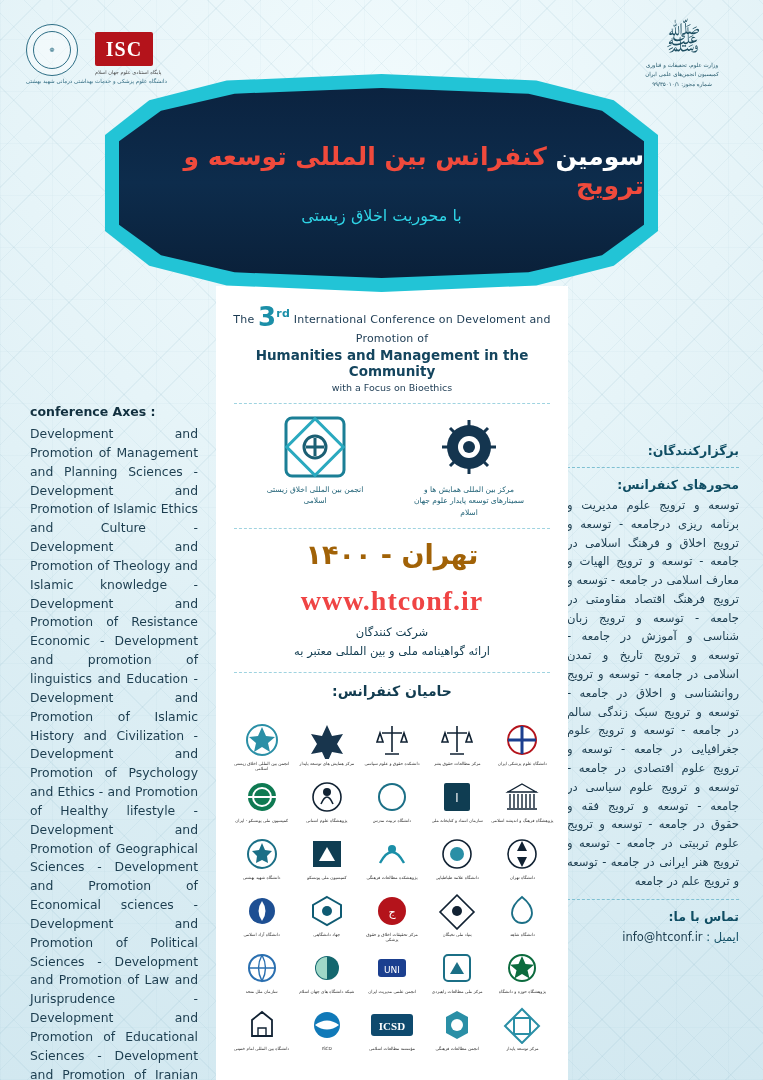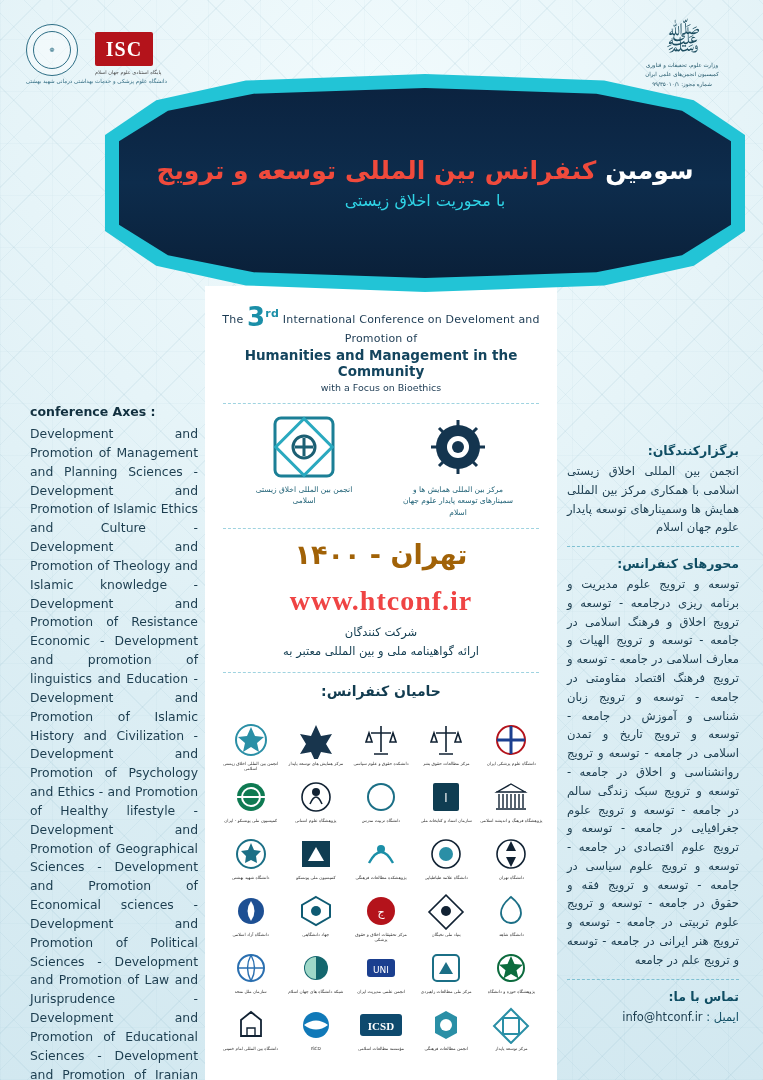--- a/index.html
+++ b/index.html
@@ -57,21 +57,21 @@
   }
   .isc-caption { font-size: 5px; color: #444; margin-top: 3px; direction: rtl; line-height: 1.2; }
   .emblem {
     width: 34px; height: 40px; margin: 0 auto;
     color: #1b4d60; font-size: 30px; line-height: 40px;
   }
   .right-caption { font-size: 5.5px; color: #1f5568; direction: rtl; line-height: 1.35; margin-top: 2px;}
 
   
   .banner-wrap {
-    position: absolute; top: 74px; left: 105px; width: 640px; height: 218px;
+    position: absolute; top: 74px; left: 105px; width: 553px; height: 218px;
     z-index: 5;
     text-decoration: underline;
   }
   .banner-arch {
     position: absolute; inset: 0;
     background: #22c4d6;
     clip-path: polygon(0% 28%, 8% 12%, 22% 3%, 50% 0%, 78% 3%, 92% 12%, 100% 28%,
                        100% 72%, 92% 88%, 78% 97%, 50% 100%, 22% 97%, 8% 88%, 0% 72%);
     box-shadow: 0 0 0 6px rgba(255,255,255,0.35);
   }
@@ -83,21 +83,21 @@
     display: flex; flex-direction: column; align-items: center; justify-content: center;
     direction: rtl;
   }
   .t-line1 { font-size: 25px; color: #ffffff; font-weight: bold; letter-spacing: 0; margin-bottom: 6px; }
   .t-line1 .hl { color: #f04a3c; }
   .t-line2 { font-size: 26px; color: #ffffff; font-weight: bold; margin-bottom: 8px; }
   .t-line3 { font-size: 16px; color: #2fd4e6; }
 
   
   .center-panel {
-    position: absolute; top: 286px; left: 205px; width: 352px; bottom: 0;
+    position: absolute; top: 286px; left: 216px; width: 352px; bottom: 0;
     background: #ffffff;
     z-index: 4;
     padding: 16px 12px 8px;
     text-align: center;
   }
   .en-head { margin-bottom: 10px; color: #123; }
   .en-l1 { font-size: 11px; color: #1b3a52; letter-spacing: .2px; }
   .en-l1 .num { font-size: 26px; color: #1b8fa8; font-weight: bold; vertical-align: -3px; }
   .en-l1 .rd { font-size: 11px; color: #1b8fa8; font-weight: bold; vertical-align: 6px; }
   .en-l2 { font-size: 13.5px; font-weight: bold; color: #14455e; margin-top: 2px;}
@@ -524,21 +524,20 @@
     </div>
   </div>
 
   <div class="left-col">
     <div class="left-title">conference Axes :</div>
     <div class="left-body">Development and Promotion of Management and Planning Sciences - Development and Promotion of Islamic Ethics and Culture - Development and Promotion of Theology and Islamic knowledge - Development and Promotion of Resistance Economic - Development and promotion of linguistics and Education - Development and Promotion of Islamic History and Civilization - Development and Promotion of Psychology and Ethics - and Promotion of Healthy lifestyle - Development and Promotion of Geographical Sciences - Development and Promotion of Economical sciences - Development and Promotion of Political Sciences - Development and Promotion of Law and Jurisprudence - Development and Promotion of Educational Sciences - Development and Promotion of Iranian Art - Development and Promotion of Science</div>
   </div>
 
   <div class="right-col">
     <div class="r-title">برگزارکنندگان:</div>
-    <div class="r-body">انجمن بین المللی اخلاق زیستی اسلامی با همکاری مرکز بین المللی همایش ها وسمینارهای توسعه پایدار علوم جهان اسلام</div>
 
     <div class="r-sep"></div>
 
     <div class="r-title">محورهای کنفرانس:</div>
     <div class="r-body">توسعه و ترویج علوم مدیریت و برنامه ریزی درجامعه - توسعه و ترویج اخلاق و فرهنگ اسلامی در جامعه - توسعه و ترویج الهیات و معارف اسلامی در جامعه - توسعه و ترویج فرهنگ اقتصاد مقاومتی در جامعه - توسعه و ترویج زبان شناسی و آموزش در جامعه - توسعه و ترویج تاریخ و تمدن اسلامی در جامعه - توسعه و ترویج روانشناسی و اخلاق در جامعه - توسعه و ترویج سبک زندگی سالم در جامعه - توسعه و ترویج علوم جغرافیایی در جامعه - توسعه و ترویج علوم اقتصادی در جامعه - توسعه و ترویج علوم سیاسی در جامعه - توسعه و ترویج فقه و حقوق در جامعه - توسعه و ترویج علوم تربیتی در جامعه - توسعه و ترویج هنر ایرانی در جامعه - توسعه و ترویج علم در جامعه</div>
 
     <div class="r-sep"></div>
 
     <div class="r-title">تماس با ما:</div>
     <div class="contact-line">

